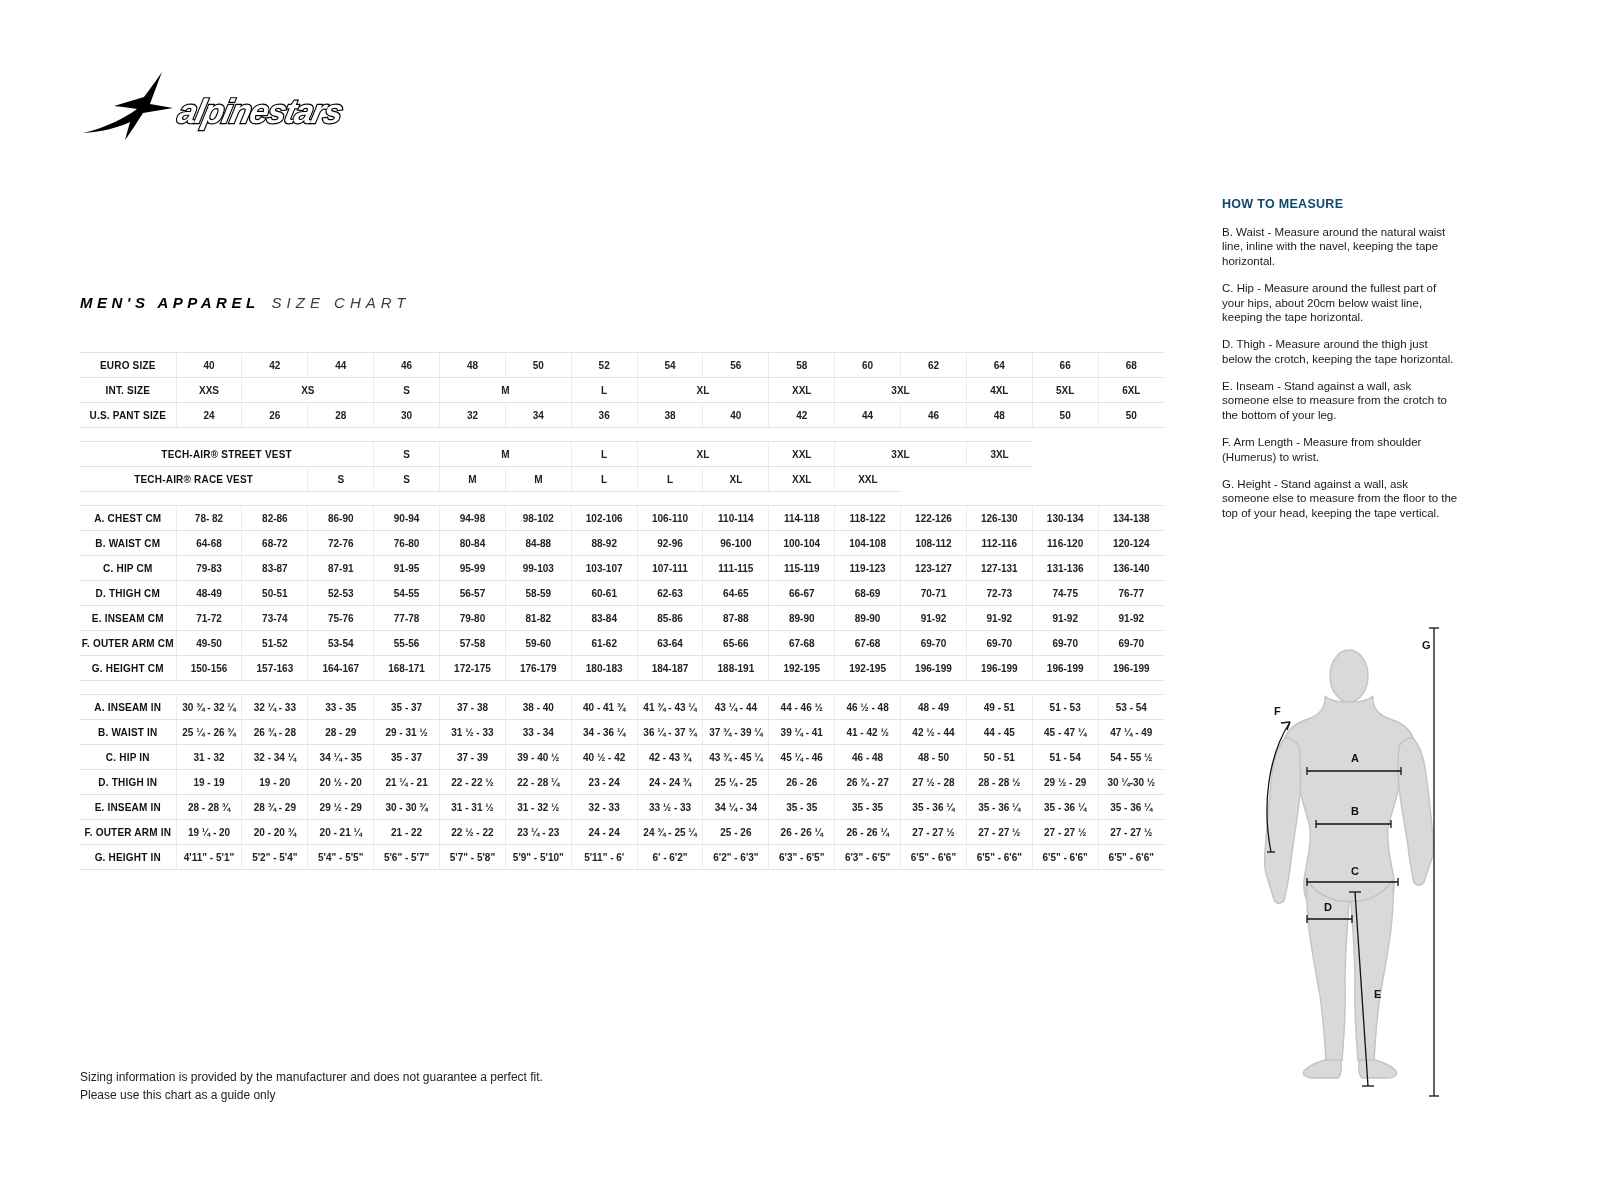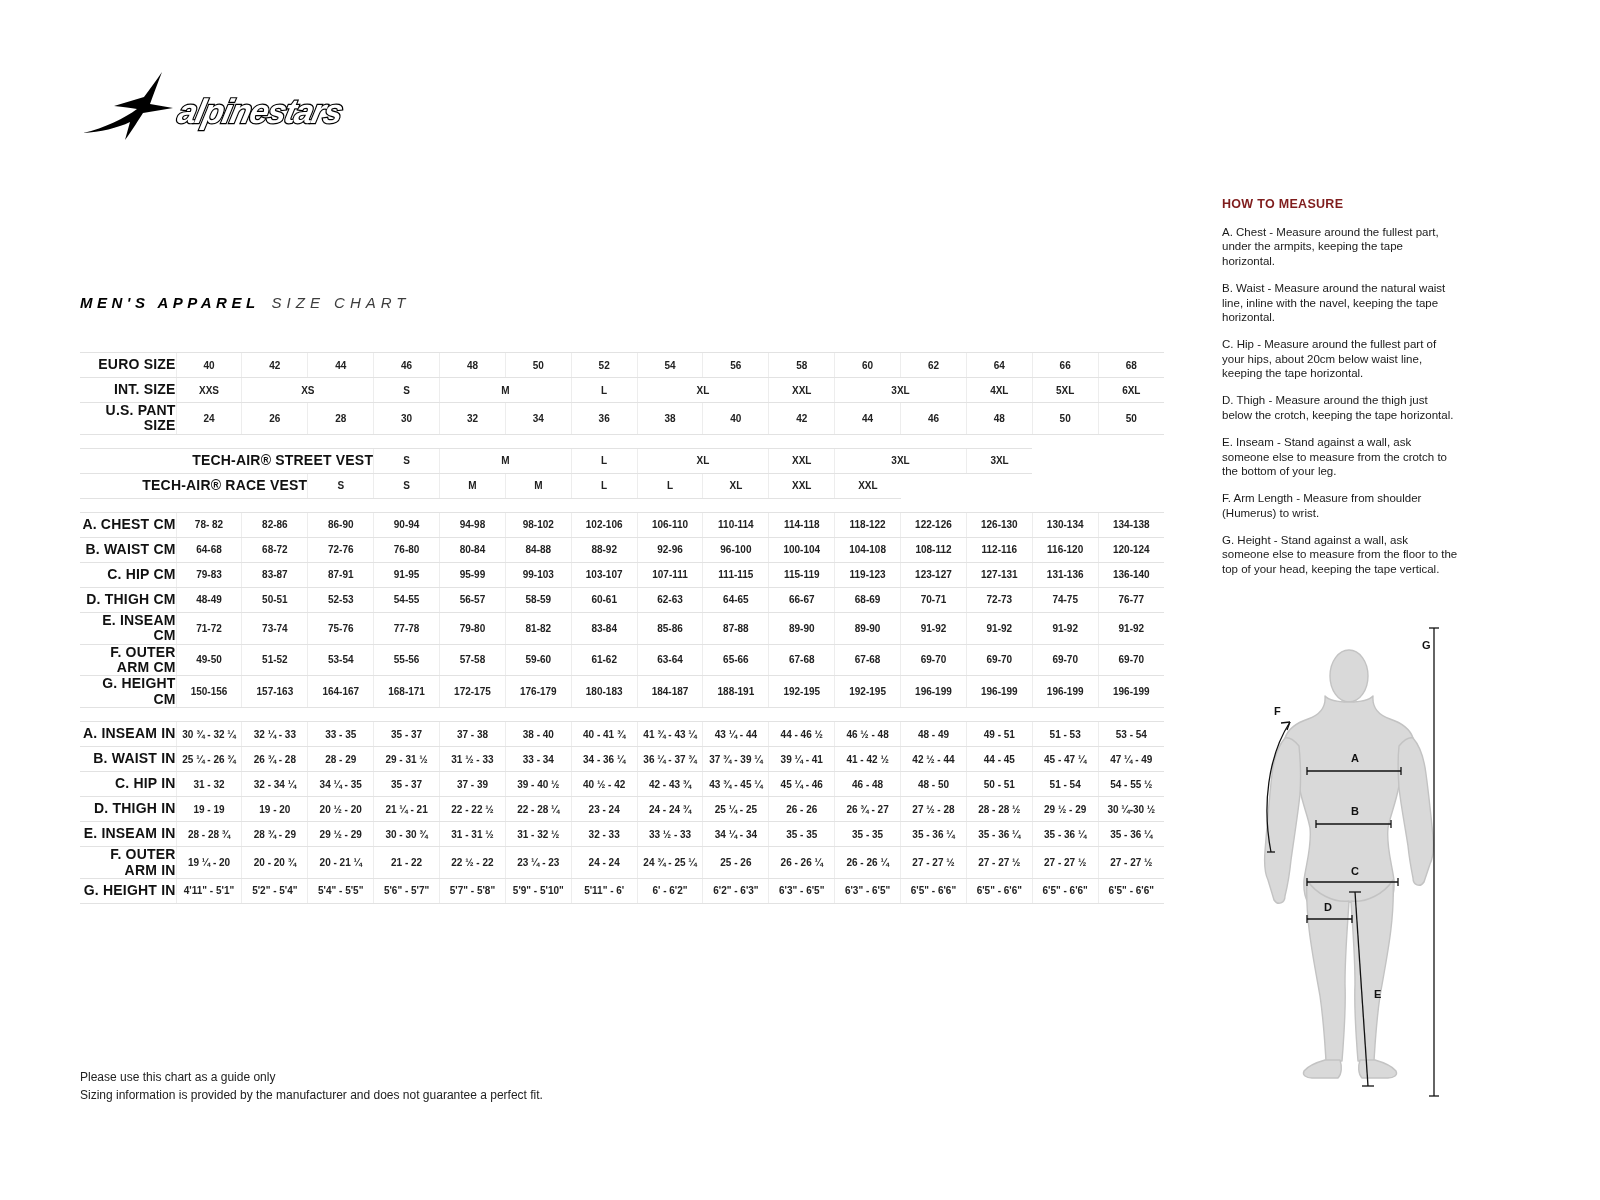--- a/index.html
+++ b/index.html
@@ -11,30 +11,30 @@
 
   
   .title{position:absolute;left:80px;top:294px;font-style:italic;font-size:15px;white-space:nowrap;}
   .title .t1{font-weight:700;letter-spacing:4.5px;color:#000;}
   .title .t2{font-weight:400;letter-spacing:5px;color:#3d3d3d;margin-left:12px;}
 
   
   .size-table{position:absolute;left:80px;top:352px;}
   table{border-collapse:collapse;table-layout:fixed;width:1084px;}
   td{padding:0;height:24px;text-align:center;vertical-align:middle;}
-  td.lbl{ text-align:right;font-weight:700;font-size:14px;color:#111;letter-spacing:.2px;
+  td.lbl{ text-align:center;font-weight:700;font-size:10px;color:#111;letter-spacing:.2px;
           border-top:1px solid #e2e2e2;border-bottom:1px solid #e2e2e2;line-height:1.1;margin-left:8px;}
   td.val{ font-weight:700;font-size:10px;color:#222;
           border-top:1px solid #e2e2e2;border-bottom:1px solid #e2e2e2;border-left:1px solid #ededed;}
   td.void{border:none;}
   tr.spacer td{border:none;height:13px;}
 
   
   .howto{position:absolute;left:1222px;top:197px;width:236px;color:#1a1a1a;}
-  .howto h3{margin:0 0 14px 0;font-size:12.5px;font-weight:700;letter-spacing:.3px;color:#7f1d1d;}
+  .howto h3{margin:0 0 14px 0;font-size:12.5px;font-weight:700;letter-spacing:.3px;color:#0c4a6e;}
   .howto p{margin:0 0 13px 0;font-size:11.5px;line-height:1.25;}
 
   
   .figure{position:absolute;left:1228px;top:616px;}
 
   
   .footer{position:absolute;left:80px;top:1068px;font-size:12px;color:#222;line-height:1.5;}
 </style>
 </head>
 <body>
@@ -396,21 +396,20 @@
             <td class="val" colspan="1">6'5" - 6'6"</td>
             <td class="val" colspan="1">6'5" - 6'6"</td>
           </tr>
         </tbody>
     </table>
   </div>
 
   <div class="howto">
     <h3>HOW TO MEASURE</h3>
     <div id="howto-paras">
-        <p>A. Chest - Measure around the fullest part, under the armpits, keeping the tape horizontal.</p>
         <p>B. Waist - Measure around the natural waist line, inline with the navel, keeping the tape horizontal.</p>
         <p>C. Hip - Measure around the fullest part of your hips, about 20cm below waist line, keeping the tape horizontal.</p>
         <p>D. Thigh - Measure around the thigh just below the crotch, keeping the tape horizontal.</p>
         <p>E. Inseam - Stand against a wall, ask someone else to measure from the crotch to the bottom of your leg.</p>
         <p>F. Arm Length - Measure from shoulder (Humerus) to wrist.</p>
         <p>G. Height - Stand against a wall, ask someone else to measure from the floor to the top of your head, keeping the tape vertical.</p>
       </div>
   </div>
 
   <div class="figure">
@@ -458,17 +457,17 @@
         <text x="123" y="259">C</text>
         <text x="96" y="295">D</text>
         <text x="146" y="382">E</text>
         <text x="46" y="99">F</text>
         <text x="194" y="33">G</text>
       </g>
     </svg>
   </div>
 
   <div class="footer">
+    <div>Sizing information is provided by the manufacturer and does not guarantee a perfect fit.</div>
     <div>Please use this chart as a guide only</div>
-    <div>Sizing information is provided by the manufacturer and does not guarantee a perfect fit.</div>
   </div>
 
 </div>
 
 </body></html>

